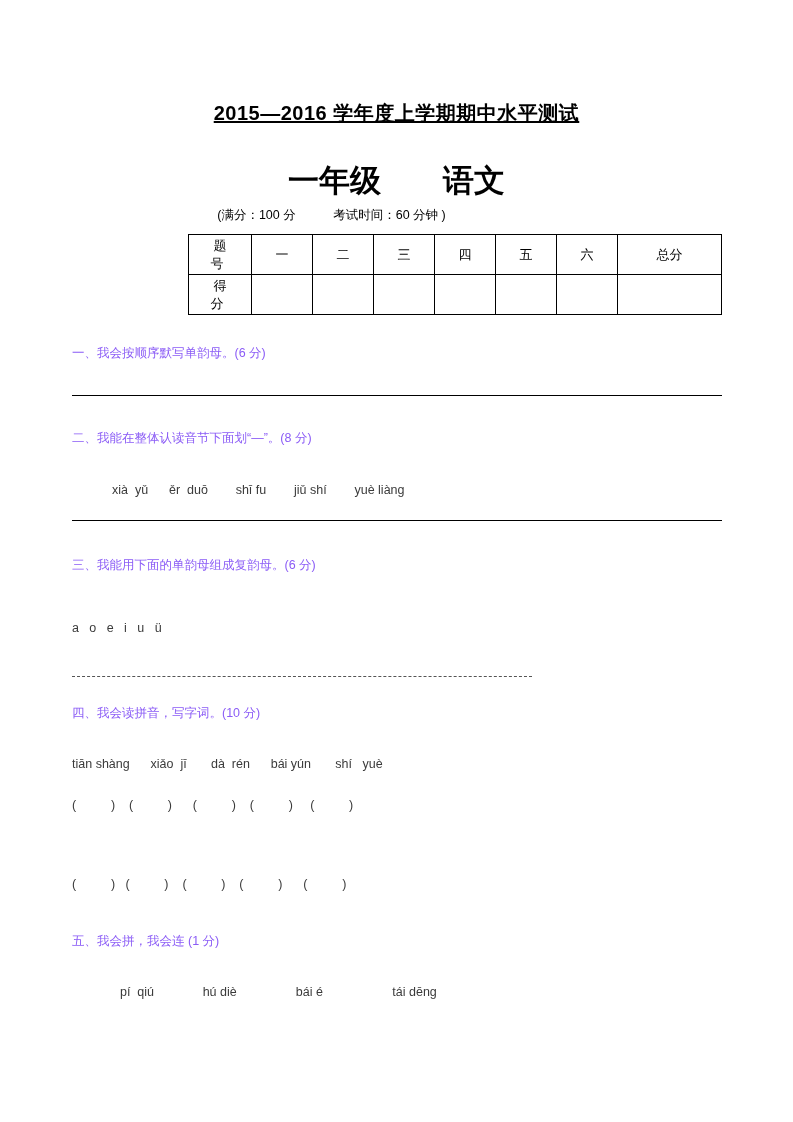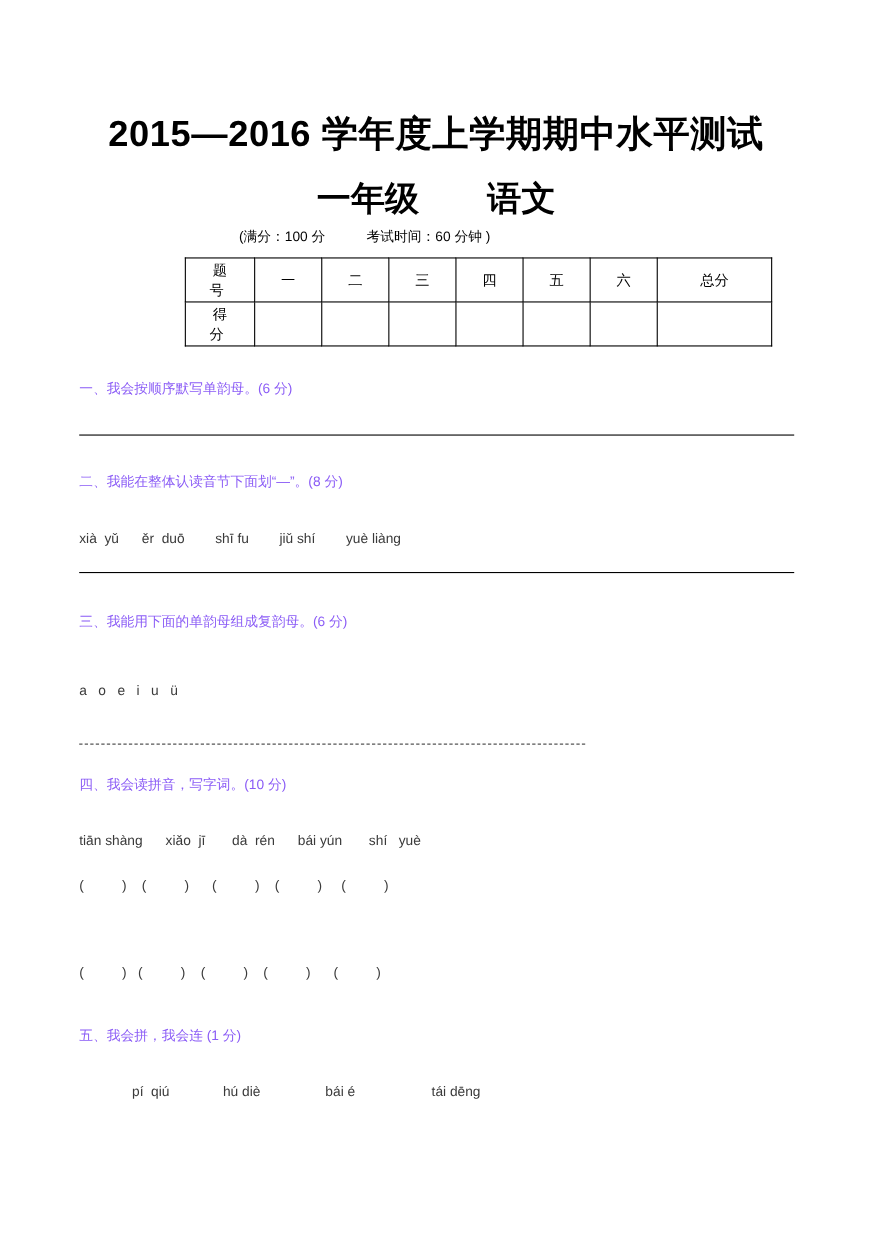--- a/index.html
+++ b/index.html
@@ -25,23 +25,24 @@
 
   
   .doc-title {
     position: absolute;
     left: 0;
     top: 100px;
     width: 793px;
     text-align: center;
     font-family: "Liberation Sans", "DejaVu Sans", sans-serif;
     font-weight: bold;
-    font-size: 33px;
+    font-size: 20px;
     letter-spacing: 0.5px;
     white-space: nowrap;
+    text-decoration: underline;
   }
   .doc-subtitle {
     position: absolute;
     left: 0;
     top: 160px;
     width: 793px;
     text-align: center;
     font-family: "Liberation Sans", "DejaVu Sans", sans-serif;
     font-weight: bold;
     font-size: 31px;
@@ -54,21 +55,21 @@
     width: 663px;
     text-align: center;
     font-family: "Liberation Sans", "DejaVu Sans", sans-serif;
     font-size: 12.5px;
     white-space: pre;
   }
 
   
   .score-table {
     position: absolute;
-    left: 168px;
+    left: 188px;
     top: 234px;
     border-collapse: collapse;
     table-layout: fixed;
   }
   .score-table td {
     border: 1.5px solid #000;
     height: 39px;
     text-align: center;
     vertical-align: middle;
     font-family: "Liberation Sans", "DejaVu Sans", sans-serif;
@@ -158,21 +159,21 @@
         <td class="num-cell"></td>
         <td class="total-cell"></td>
       </tr>
     </tbody>
   </table>
 
   <div class="q-heading" style="top:345px;">一、我会按顺序默写单韵母。(6 分)</div>
   <div class="solid-rule" style="top:395px;"></div>
 
   <div class="q-heading" style="top:430px;">二、我能在整体认读音节下面划“—”。(8 分)</div>
-  <div class="pinyin-line" style="top:483px;">xià  yǔ      ěr  duō        shī fu        jiǔ shí        yuè liàng</div>
+  <div class="pinyin-line" style="top:483px;margin-left:40px;">xià  yǔ      ěr  duō        shī fu        jiǔ shí        yuè liàng</div>
   <div class="solid-rule" style="top:520px;"></div>
 
   <div class="q-heading" style="top:557px;">三、我能用下面的单韵母组成复韵母。(6 分)</div>
   <div class="pinyin-line" style="top:621px;">a   o   e   i   u   ü</div>
   <div class="dashed-rule" style="top:676px;"></div>
 
   <div class="q-heading" style="top:705px;">四、我会读拼音，写字词。(10 分)</div>
   <div class="pinyin-line" style="top:757px;">tiān shàng      xiǎo  jī       dà  rén      bái yún       shí   yuè</div>
   <div class="paren-line" style="top:798px;">(          )    (          )      (          )    (          )     (          )</div>
   <div class="paren-line" style="top:877px;">(          )   (          )    (          )    (          )      (          )</div>

